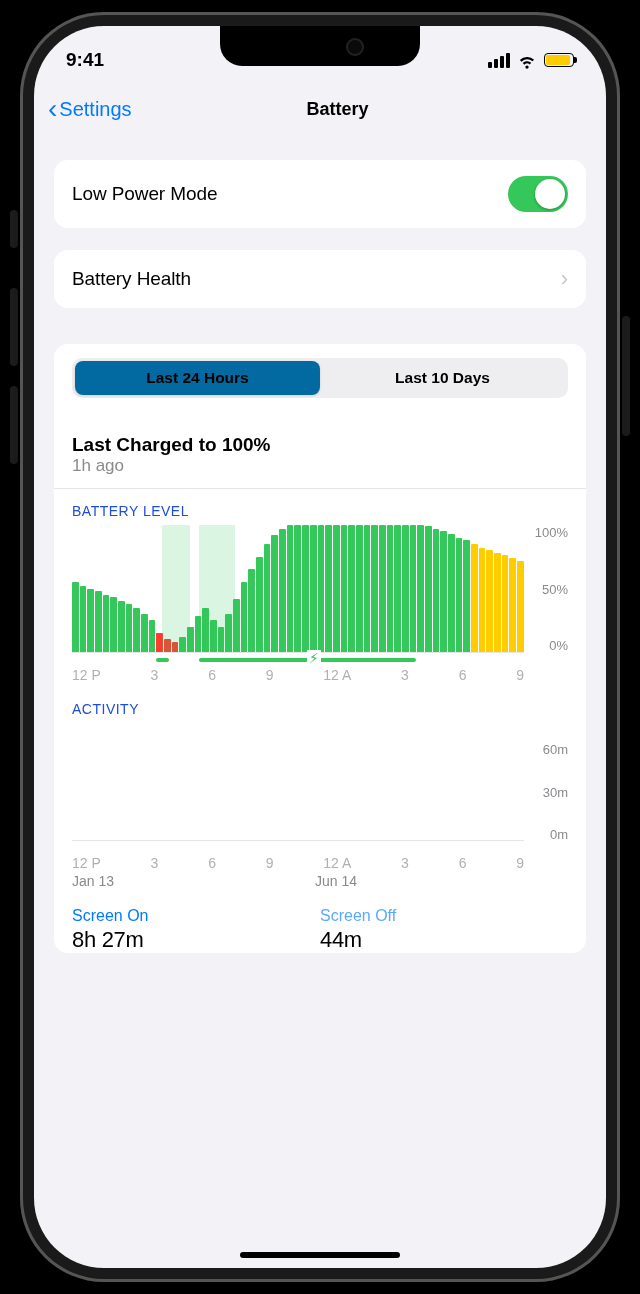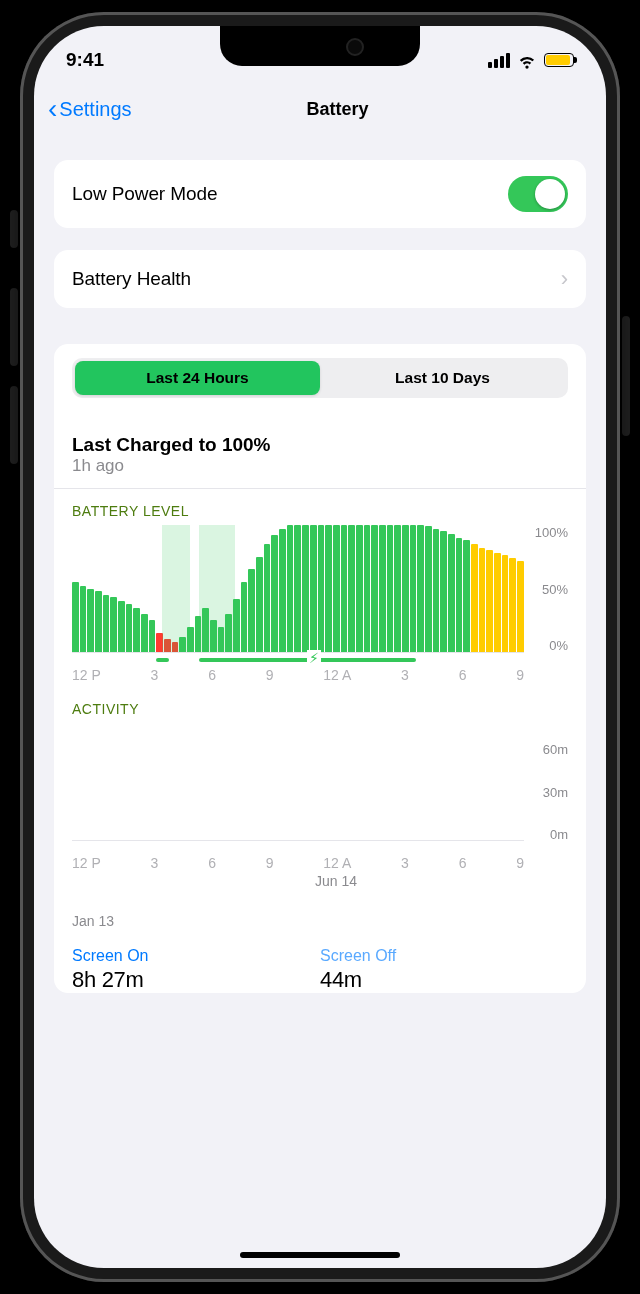--- a/index.html
+++ b/index.html
@@ -68,42 +68,42 @@
   .row .label { font-size:19px; letter-spacing:-.1px; }
   .footer-text { color:#8a8a8e; font-size:15.5px; line-height:1.35; padding:10px 18px 0; }
   .chev-r { color:#c7c7cc; font-size:22px; font-weight:400; }
   
   .switch { width:60px; height:36px; background:#34c759; border-radius:18px; position:relative; }
   .switch .knob { position:absolute; right:3px; top:3px; width:30px; height:30px; background:#fff; border-radius:50%; box-shadow:0 1px 3px rgba(0,0,0,.3); }
   
   .stats { background:#fff; border-radius:14px; padding:14px 0 0; margin-top:36px; }
   .seg { display:flex; background:#eeeef0; border-radius:10px; padding:3px; margin:0 18px 18px; }
   .seg .opt { flex:1; text-align:center; padding:8px 0; font-size:15.5px; font-weight:600; border-radius:8px; color:#000;}
-  .seg .opt.sel { background:#22c55e; box-shadow:0 1px 3px rgba(0,0,0,.12); }
+  .seg .opt.sel { background:#0369a1; box-shadow:0 1px 3px rgba(0,0,0,.12); }
   .stats h3 { font-size:19px; font-weight:600; padding:0 18px;margin-top:36px; }
   .stats .sub { color:#8a8a8e; font-size:17px; padding:0 18px 12px; }
   .hr { height:1px; background:#e5e5ea; margin:0 0 14px; }
-  .sec-label { color:#4d7c0f; font-size:14px; letter-spacing:.5px; padding:0 18px 6px; }
+  .sec-label { color:#1d4ed8; font-size:14px; letter-spacing:.5px; padding:0 18px 6px; }
 
   
   .chart-wrap { position:relative; padding:0 18px; }
   .chart { position:relative; height:128px; display:flex; }
   .chart .plot { flex:1; position:relative; display:flex; align-items:flex-end; gap:1.0px; border-bottom:1px solid #e5e5ea;}
   .chart .yaxis { width:44px; display:flex; flex-direction:column; justify-content:space-between; font-size:13px; color:#8a8a8e; text-align:right; padding-left:6px; height:100%;}
   .chart .plot .bar { width:100%; border-radius:1px 1px 0 0; }
   .batt-bar { background:#34c759; }
   .batt-bar.low { background:#ff3b30; }
   .batt-bar.lpm { background:#ffcc00; }
   .charge-band { position:absolute; bottom:0; top:0; background:rgba(52,199,89,.18); }
   .charge-line { position:absolute; height:4px; background:#34c759; border-radius:2px; bottom:-10px;}
   .bolt { position:absolute; bottom:-14px; color:#34c759; font-size:14px; background:#fff; padding:0 2px; }
   .xaxis { display:flex; font-size:14px; color:#b0b0b4; margin:14px 62px 0 18px; justify-content:space-between;}
   .xaxis.act { margin-right:62px; }
   .date-row { display:flex; font-size:14px; color:#8a8a8e; padding:2px 18px 0; }
-  .date-row span:first-child{ flex:0 0 49%;margin-top:40px; } 
+  .date-row span:first-child{ flex:0 0 49%; } 
 
   
   .act-chart { margin-top:18px; }
   .act-chart .plot { border-bottom:1px solid #e5e5ea; }
   .act-bar { width:100%; display:flex; flex-direction:column; justify-content:flex-end; }
   .act-bar .on { background:#007aff; border-radius:1px 1px 0 0;}
   .act-bar .off { background:#a6d4ff; }
   .act-chart .yaxis span{ line-height:1;margin-top:20px;}
 
   

